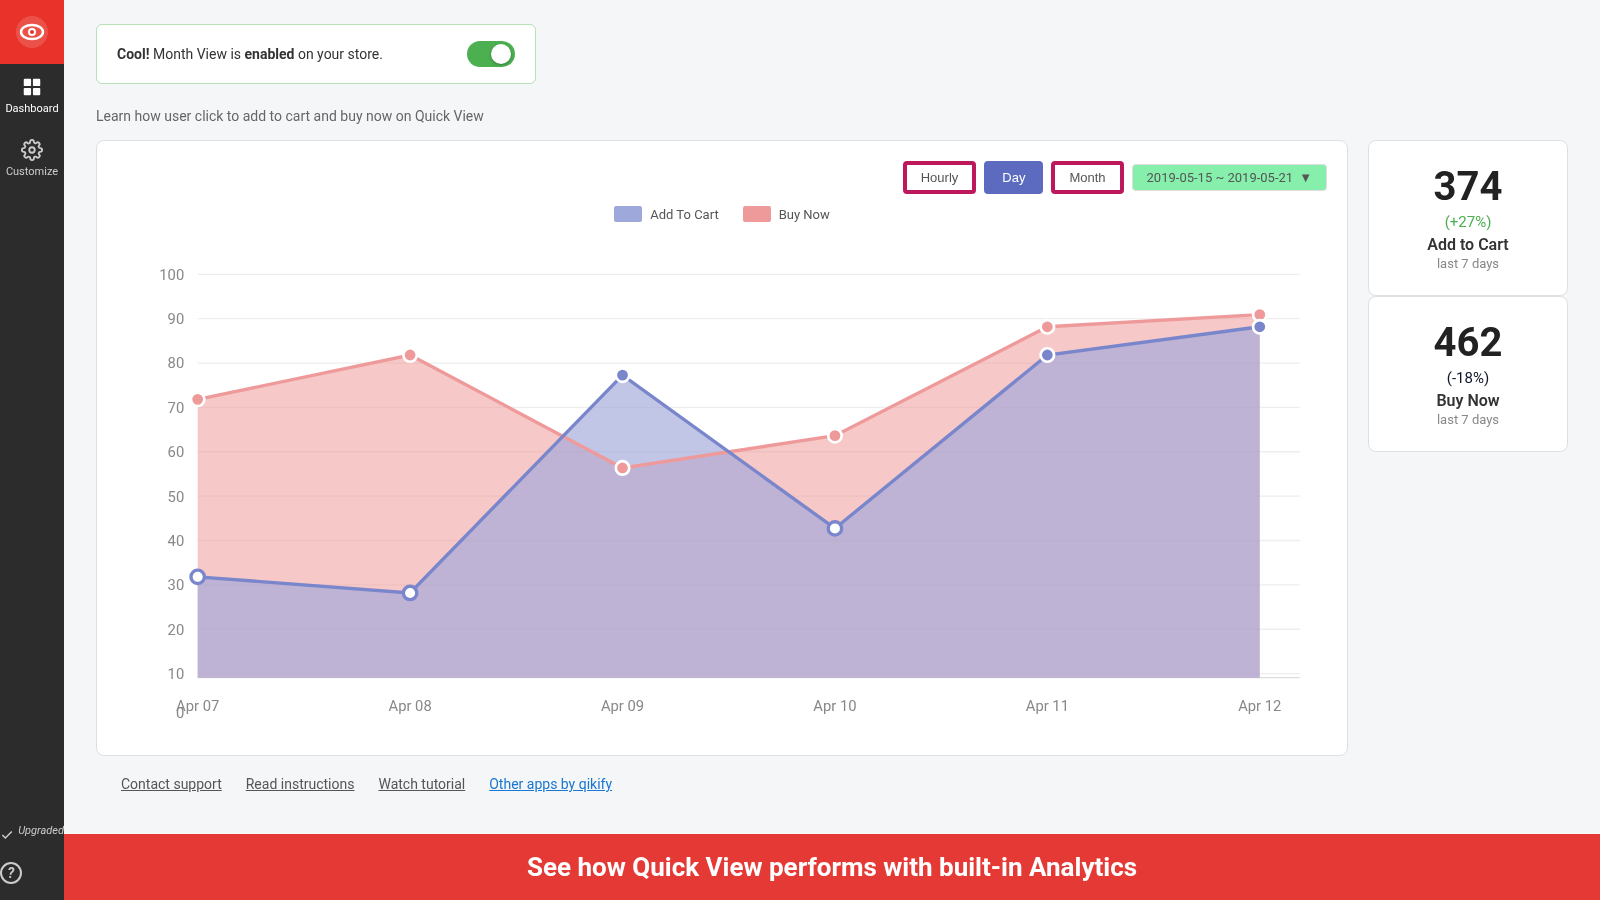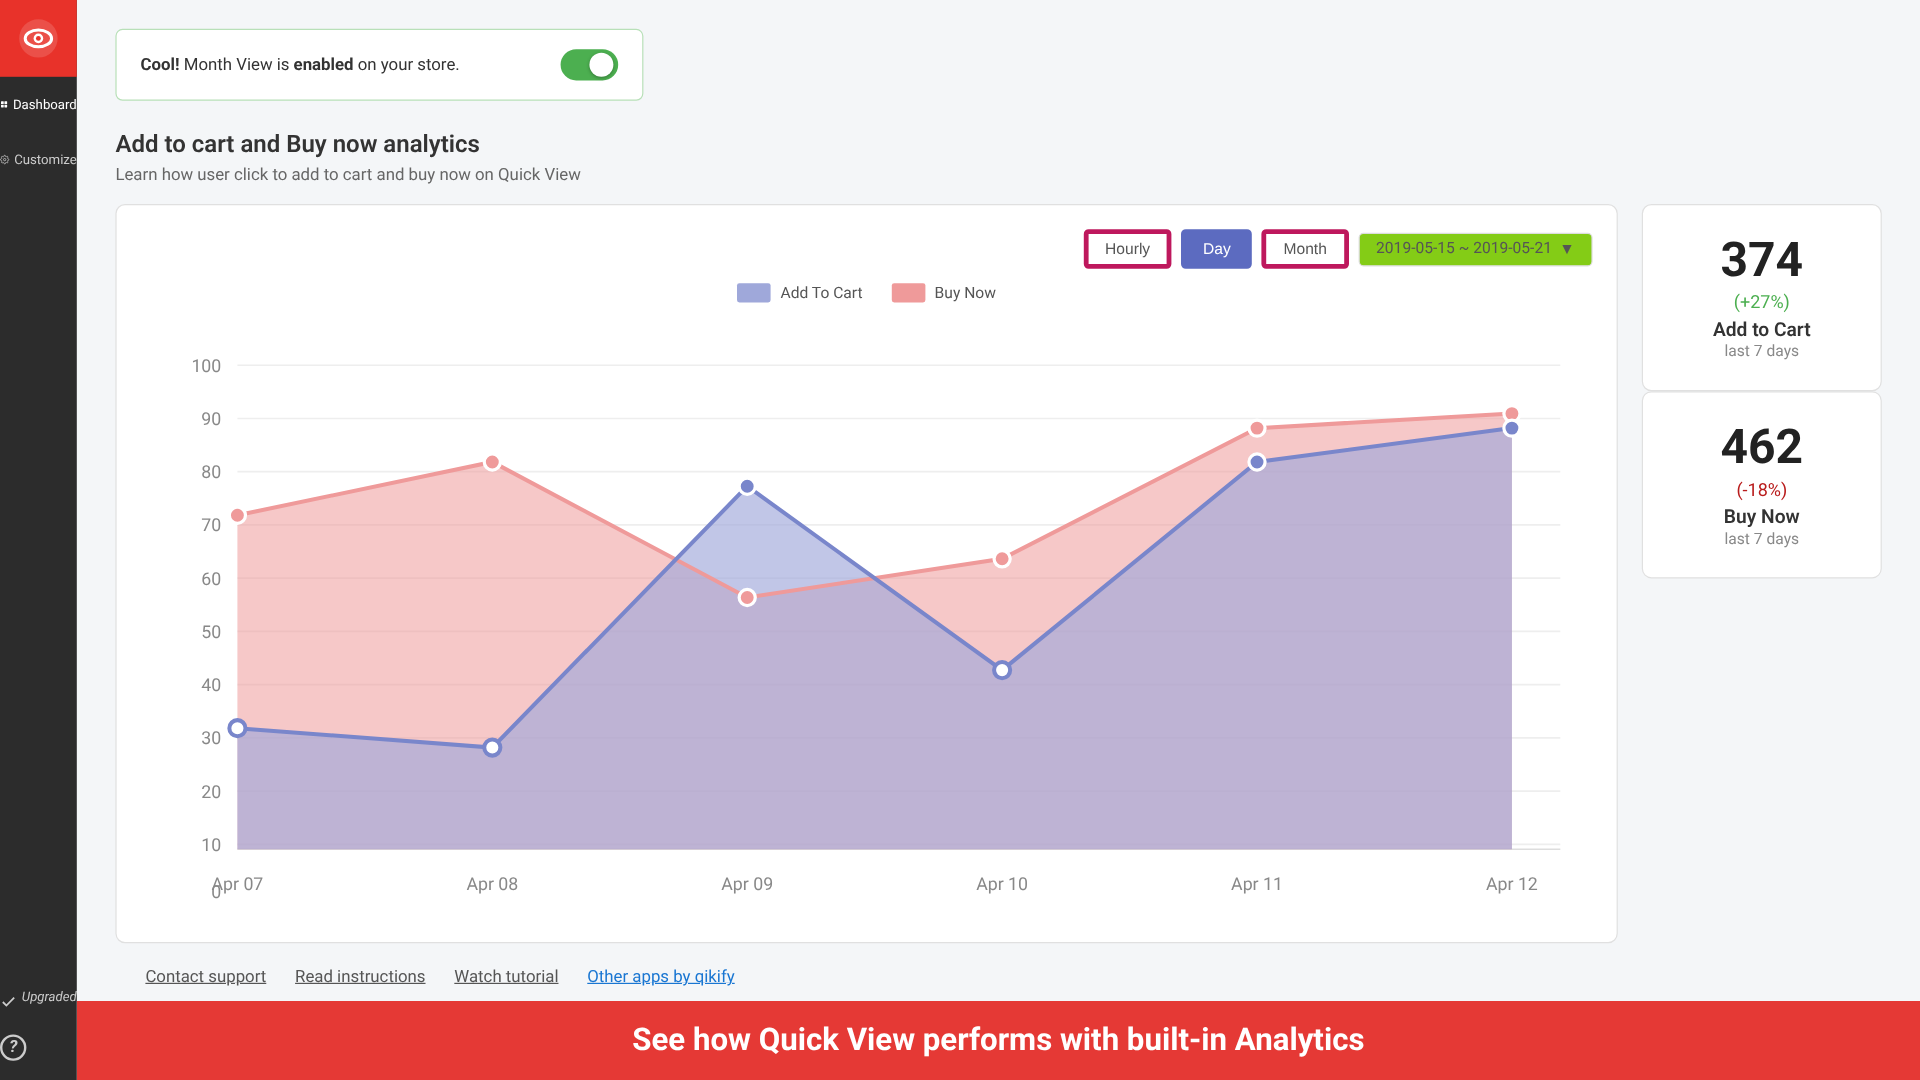--- a/index.html
+++ b/index.html
@@ -21,21 +21,21 @@
       height: 64px;
       background: #e8322a;
       display: flex;
       align-items: center;
       justify-content: center;
       cursor: pointer;
     }
     .sidebar-logo svg { width: 36px; height: 36px; }
     .sidebar-item {
       display: flex;
-      flex-direction: row;
+      flex-direction: column;
       align-items: center;
       padding: 12px 0;
       width: 100%;
       cursor: pointer;
       color: #ccc;
       font-size: 11px;
       gap: 4px;
     }
     .sidebar-item.active { color: #fff; }
     .sidebar-item svg { width: 22px; height: 22px; }
@@ -149,21 +149,21 @@
     }
     .chart-btn.active {
       background: #5c6bc0;
       color: #fff;
       border-color: #5c6bc0;
     }
     .chart-date-range {
       padding: 5px 14px;
       border: 1px solid #ddd;
       border-radius: 4px;
-      background: #84cc16;
+      background: #86efac;
       font-size: 13px;
       cursor: pointer;
       color: #555;
       display: flex;
       align-items: center;
       gap: 6px;
     }
 
     .chart-legend {
       display: flex;
@@ -205,21 +205,21 @@
       padding: 24px 20px;
       text-align: center;
     }
     .stat-number {
       font-size: 40px;
       font-weight: 700;
       color: #222;
       line-height: 1.1;
     }
     .stat-change-positive { font-size: 15px; color: #4caf50; margin: 4px 0; }
-    .stat-change-negative { font-size: 15px; color: #b91c1c; margin: 4px 0; }
+    .stat-change-negative { font-size: 15px; color: #0f172a; margin: 4px 0; }
     .stat-label { font-size: 16px; font-weight: 600; color: #333; }
     .stat-period { font-size: 13px; color: #888; margin-top: 2px; }
 
     
     .footer-links {
       display: flex;
       gap: 24px;
       padding: 20px 0 8px 0;
       margin-left: 25px;
     }
@@ -310,21 +310,20 @@
     <div class="notification-banner">
       <span class="notification-text">
         <strong>Cool!</strong>
         <span> Month View is </span>
         <strong>enabled</strong>
         <span> on your store.</span>
       </span>
       <div class="toggle"></div>
     </div>
 
-    <h2 class="section-title">Add to cart and Buy now analytics</h2>
     <p class="section-subtitle">Learn how user click to add to cart and buy now on Quick View</p>
 
     <div class="chart-section">
 
       <div class="chart-container">
 
         <div class="chart-controls">
           <button class="chart-btn">Hourly</button>
           <button class="chart-btn active">Day</button>
           <button class="chart-btn">Month</button>

